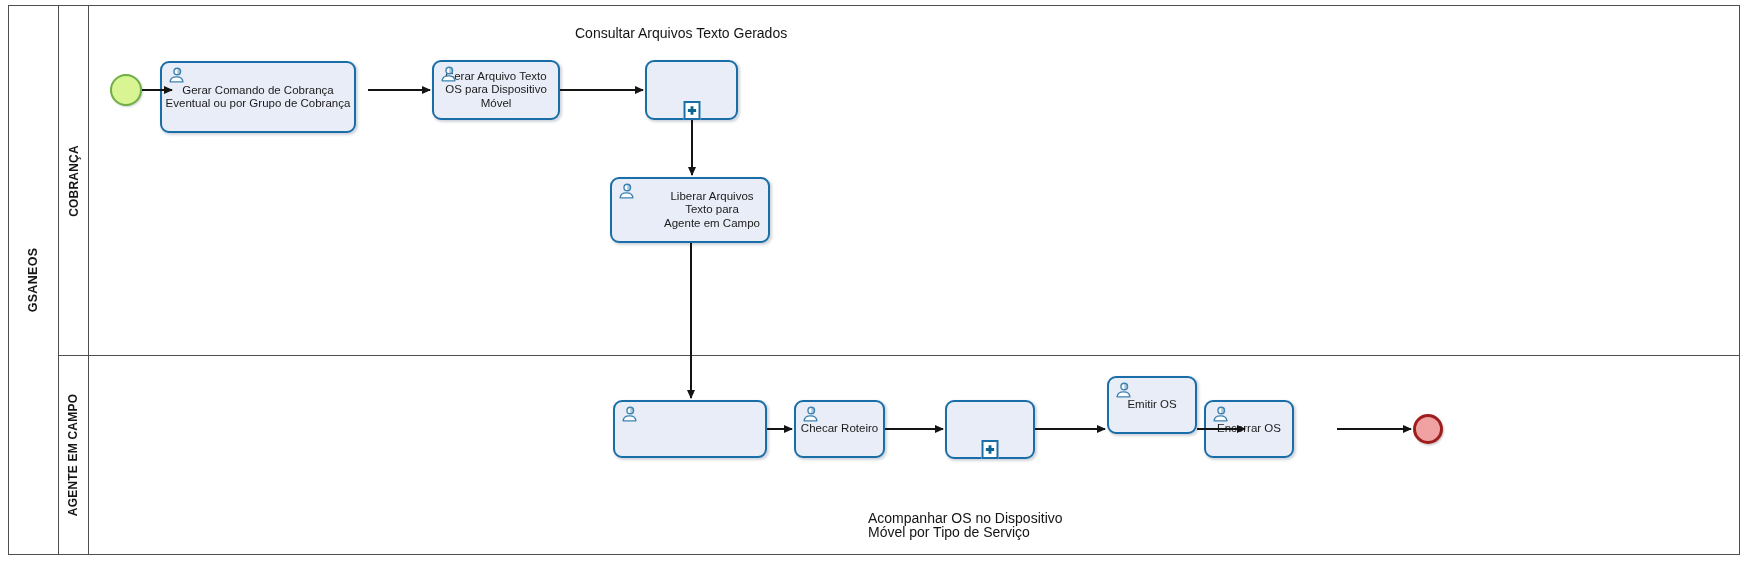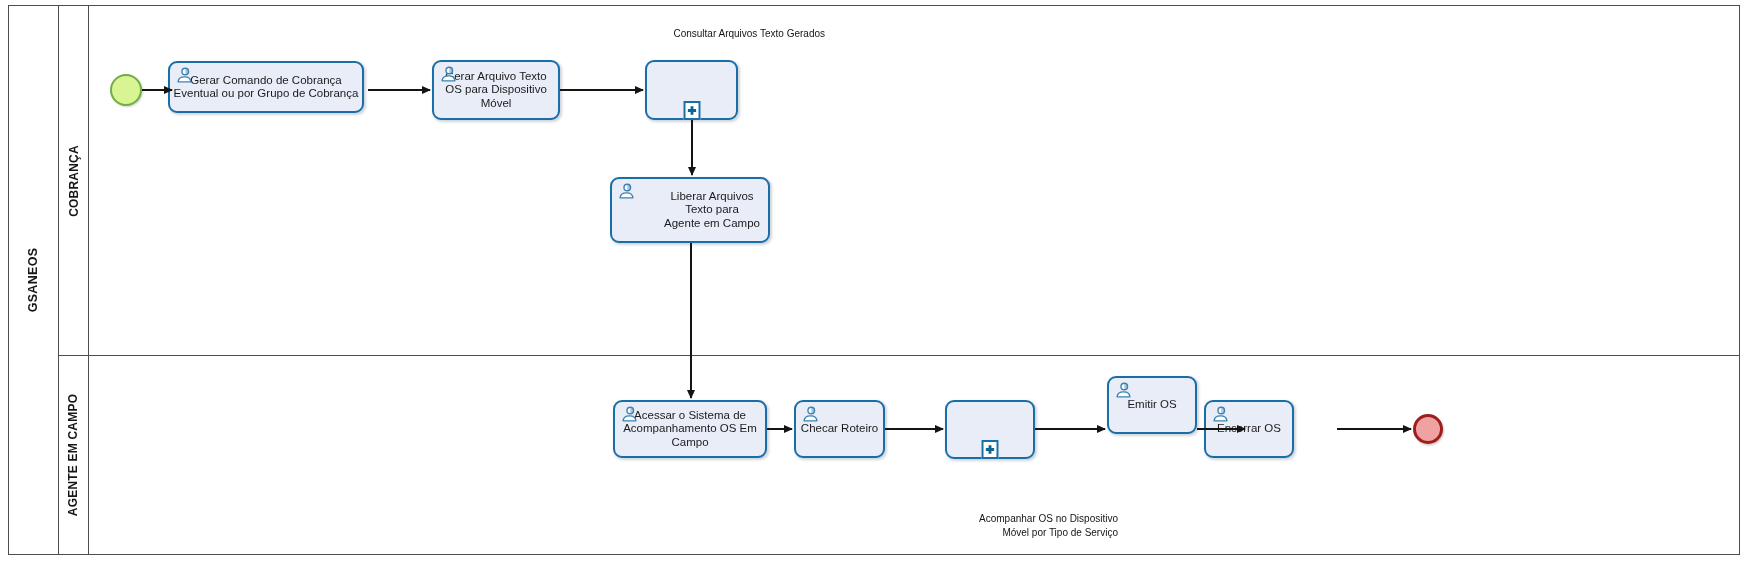--- a/index.html
+++ b/index.html
@@ -71,22 +71,22 @@
     border:2.5px solid var(--c-start-border,#6fae44);
     box-shadow:1px 1px 2px rgba(90,110,90,.3);
   }
   .event-end{
     width:30px;height:30px;
     background:var(--c-end-fill,#f0a2a2);
     border:3.5px solid var(--c-end-border,#9e1d1d);
     box-shadow:1px 1.5px 2px rgba(120,90,90,.35);
   }
   .float-label{
-    position:absolute;text-align:right;
-    font-size:10px;line-height:13.5px;color:#141414;
+    position:absolute;text-align:left;
+    font-size:14px;line-height:13.5px;color:#141414;
     white-space:pre-line;
   }
 
   
   .arrow{position:absolute;background:var(--c-flow,#141414);}
   .arrow.h{height:1.5px;}
   .arrow.h::after{
     content:"";position:absolute;right:-1px;top:50%;transform:translateY(-50%);
     width:0;height:0;border:4.5px solid transparent;
     border-left:9px solid var(--c-flow,#141414);border-right:0;
@@ -119,21 +119,21 @@
           <span class="v-text lane-title">AGENTE EM CAMPO</span>
         </div>
         <div class="lane-body"></div>
       </div>
     </div>
   </div>
 
   <div class="event event-start" style="left:110px;top:74px;"></div>
   <div class="event event-end" style="left:1413px;top:414px;"></div>
 
-  <div class="task" style="left:168px;top:61px;width:196px;height:52px;">
+  <div class="task" style="left:160px;top:61px;width:196px;height:72px;">
     <span class="person-icon">
       <svg viewBox="0 0 20 17">
           <path d="M3.2 15.8 q0.3 -5.3 6.8 -5.3 q6.5 0 6.8 5.3 z" fill="#fff" stroke="currentColor" stroke-width="1.5" stroke-linejoin="round"></path>
           <circle cx="10.8" cy="4.8" r="3.5" fill="#fff" stroke="currentColor" stroke-width="1.5"></circle>
           <path d="M10.8 1.3 a3.5 3.5 0 0 1 0 7 z" fill="currentColor" opacity="0.45"></path>
         </svg>
     </span>
     <span class="label">Gerar Comando de Cobrança
 Eventual ou por Grupo de Cobrança</span>
   </div>
@@ -173,23 +173,20 @@
   </div>
 
   <div class="task" style="left:613px;top:400px;width:154px;height:58px;">
     <span class="person-icon">
       <svg viewBox="0 0 20 17">
           <path d="M3.2 15.8 q0.3 -5.3 6.8 -5.3 q6.5 0 6.8 5.3 z" fill="#fff" stroke="currentColor" stroke-width="1.5" stroke-linejoin="round"></path>
           <circle cx="10.8" cy="4.8" r="3.5" fill="#fff" stroke="currentColor" stroke-width="1.5"></circle>
           <path d="M10.8 1.3 a3.5 3.5 0 0 1 0 7 z" fill="currentColor" opacity="0.45"></path>
         </svg>
     </span>
-    <span class="label">Acessar o Sistema de
-Acompanhamento OS Em
-Campo</span>
   </div>
 
   <div class="task" style="left:794px;top:400px;width:91px;height:58px;">
     <span class="person-icon">
       <svg viewBox="0 0 20 17">
           <path d="M3.2 15.8 q0.3 -5.3 6.8 -5.3 q6.5 0 6.8 5.3 z" fill="#fff" stroke="currentColor" stroke-width="1.5" stroke-linejoin="round"></path>
           <circle cx="10.8" cy="4.8" r="3.5" fill="#fff" stroke="currentColor" stroke-width="1.5"></circle>
           <path d="M10.8 1.3 a3.5 3.5 0 0 1 0 7 z" fill="currentColor" opacity="0.45"></path>
         </svg>
     </span>

